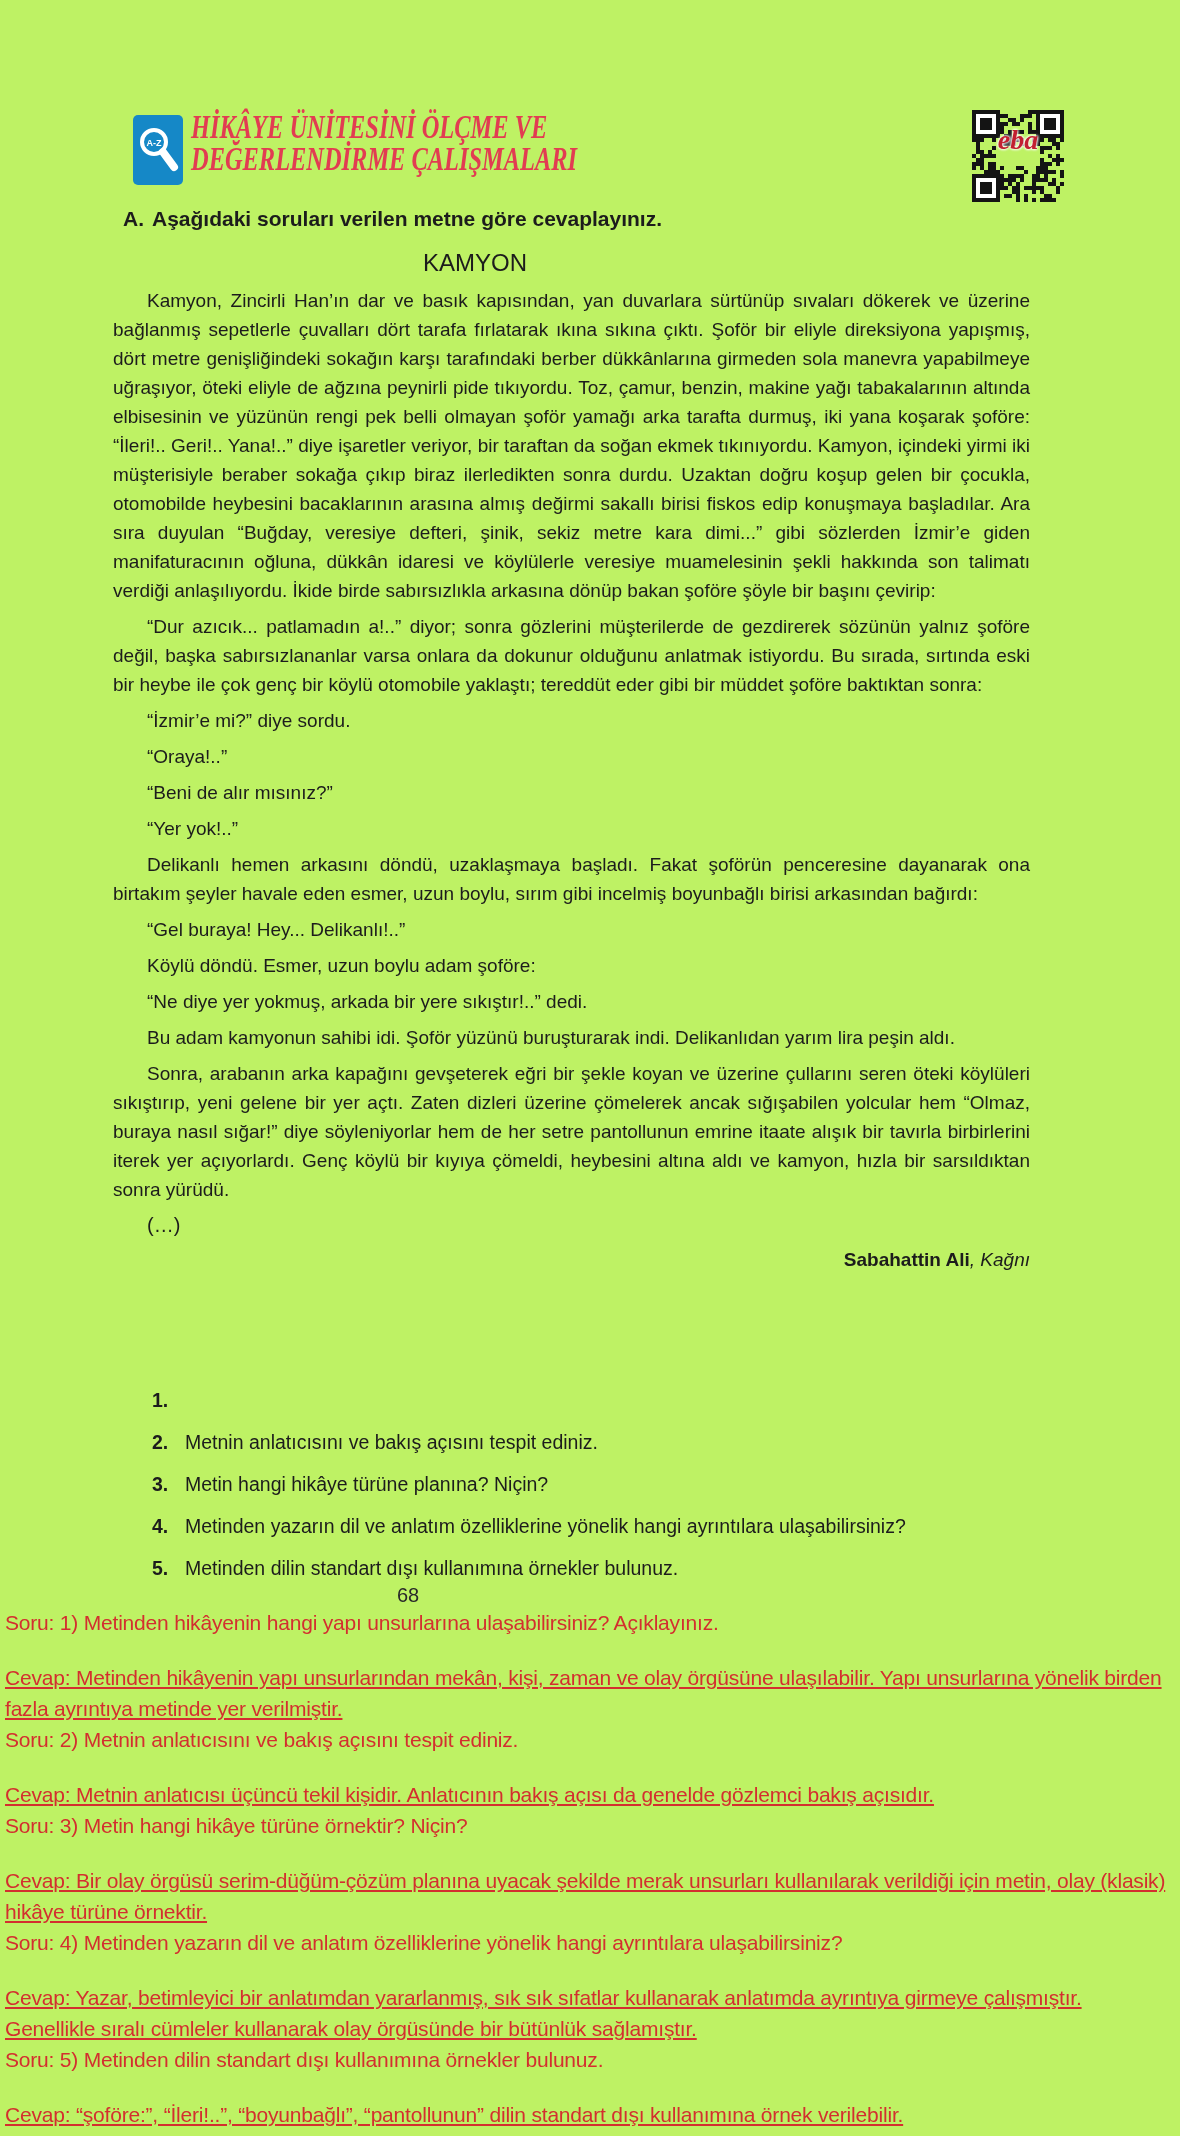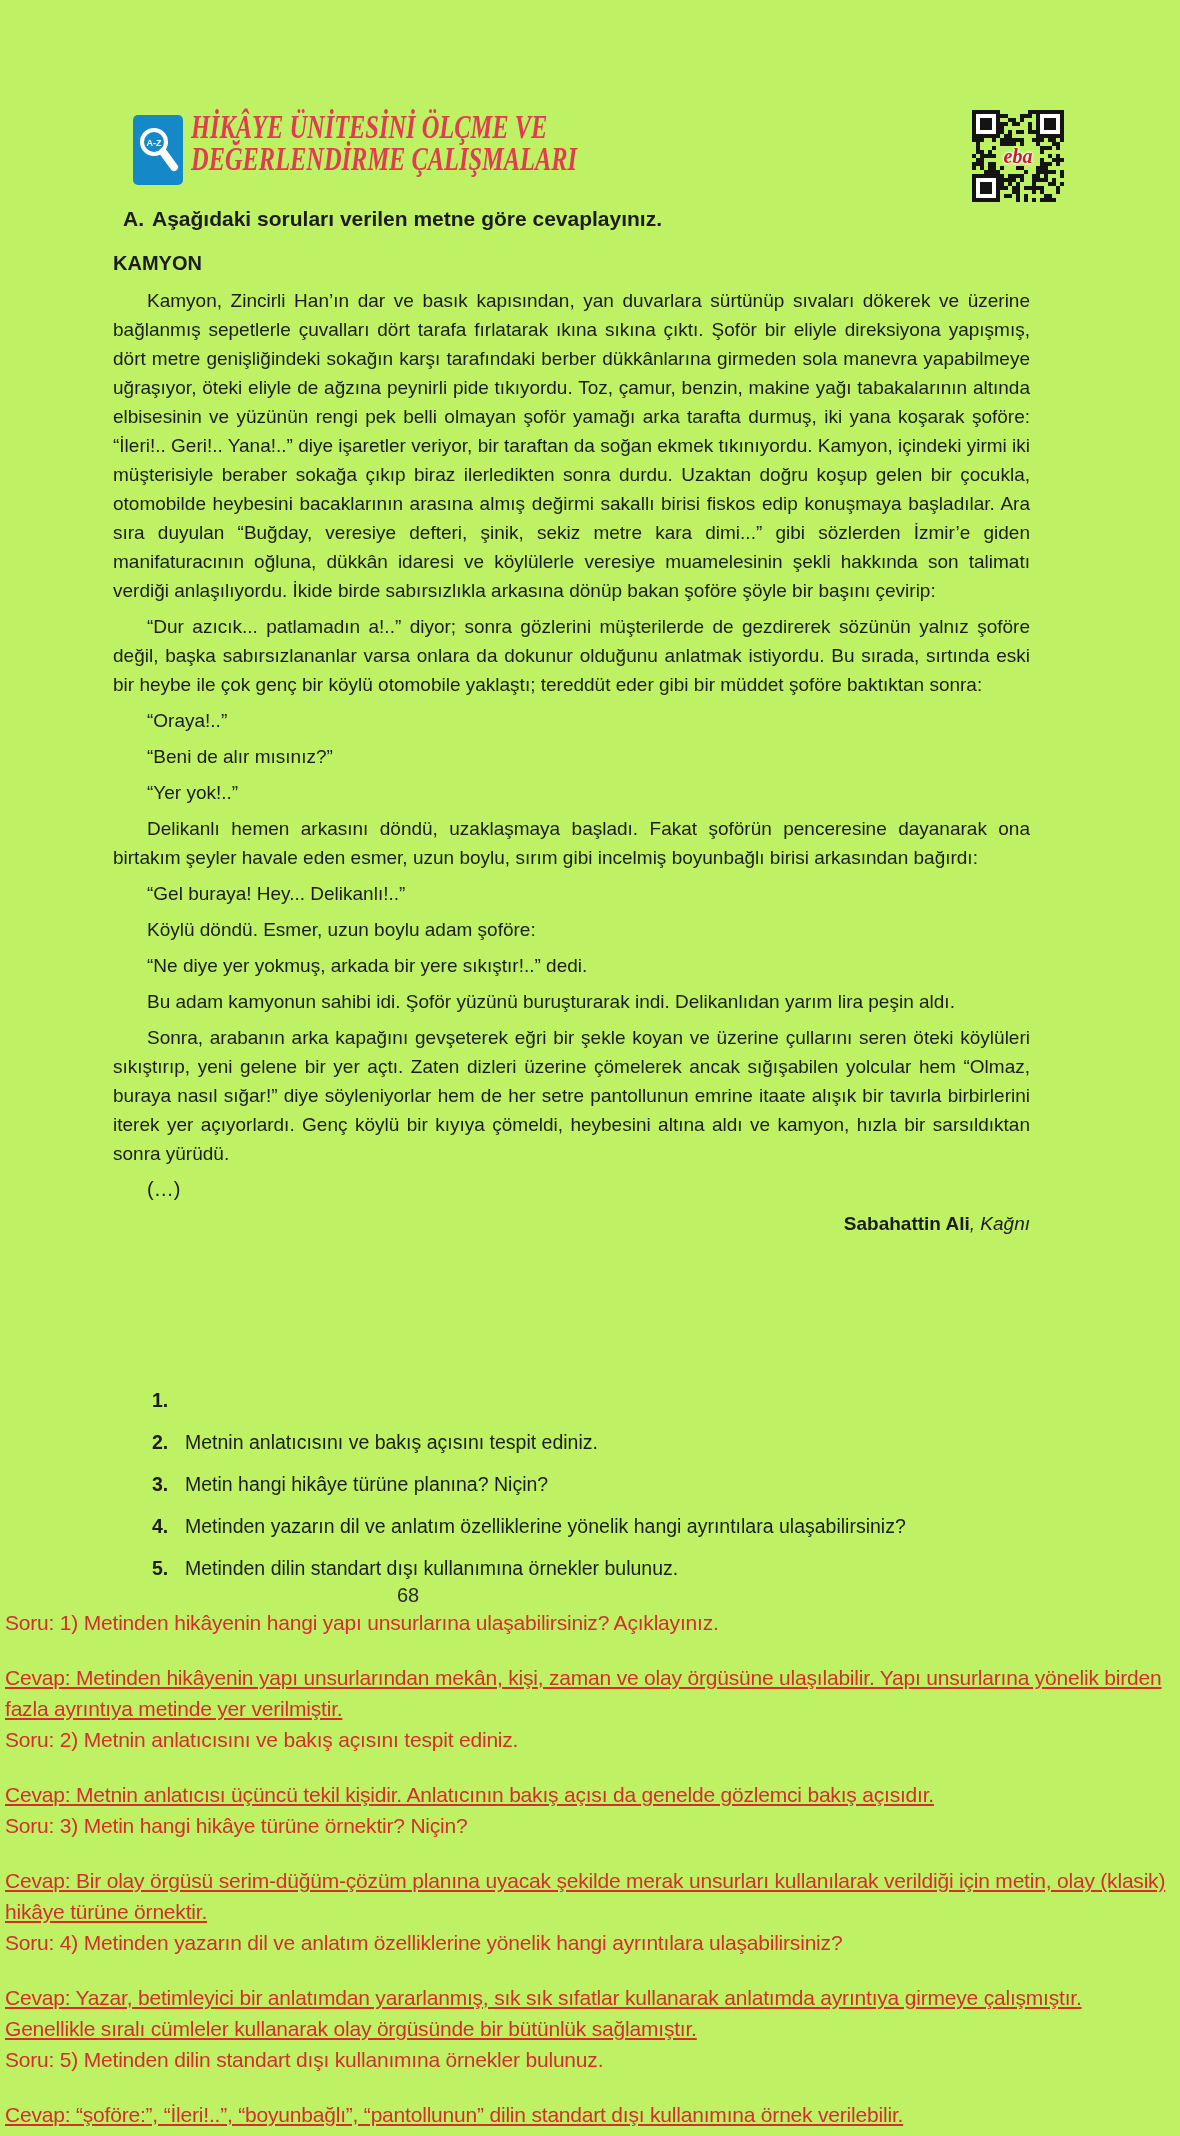--- a/index.html
+++ b/index.html
@@ -11,32 +11,32 @@
   .hdr-icon{position:absolute;left:133px;top:115px;width:50px;height:70px;}
   .hdr-title{
     position:absolute;left:191px;top:111px;
     font-family:"Liberation Serif",serif;font-weight:bold;font-style:italic;
     font-size:33px;line-height:32px;color:#e23c52;white-space:nowrap;
     transform:scaleX(0.74);transform-origin:0 0;letter-spacing:0;
   }
   .qr-wrap{position:absolute;left:972px;top:110px;width:92px;height:94px;}
   .qr-wrap svg{position:absolute;left:0;top:0;}
   .eba{
-    position:absolute;left:0;top:36px;width:92px;text-align:center;
+    position:absolute;left:0;top:20px;width:92px;text-align:center;
     font-family:"Liberation Serif",serif;font-style:italic;font-weight:bold;
-    font-size:20px;color:#c22030;background:transparent;line-height:20px;
+    font-size:28px;color:#c22030;background:transparent;line-height:20px;
     text-shadow:0 0 3px #fff,0 0 3px #fff,0 0 3px #fff;
   }
   
   .section-a{position:absolute;left:123px;top:206px;display:flex;
     font-weight:bold;font-size:21px;line-height:26px;}
   .section-a .lbl{min-width:29px;}
   
   .story{position:absolute;left:113px;top:251px;width:917px;}
-  .story-title{width:724px;text-align:left;font-weight:bold;font-size:20px;
+  .story-title{width:724px;text-align:center;font-weight:normal;font-size:24px;
     line-height:24px;margin:0 0 11px 0;}
   .story p{margin:0 0 7px 0;font-size:19px;line-height:29px;
     text-align:justify;text-indent:34px;}
   .story p.short{text-align:left;}
   .story .ellipsis{text-align:left;font-size:20px;}
   .attribution{margin-top:6px;text-align:right;font-size:19px;line-height:26px;}
   .attribution .auth{font-weight:bold;margin-left:43px;}
   .attribution .work{font-style:italic;}
   
   .questions{position:absolute;left:152px;top:1386px;width:880px;}
@@ -246,20 +246,21 @@
 
   <div class="section-a">
     <span class="lbl">A.</span>
     <span>Aşağıdaki soruları verilen metne göre cevaplayınız.</span>
   </div>
 
   <div class="story">
     <div class="story-title">KAMYON</div>
     <p>Kamyon, Zincirli Han’ın dar ve basık kapısından, yan duvarlara sürtünüp sıvaları dökerek ve üzerine bağlanmış sepetlerle çuvalları dört tarafa fırlatarak ıkına sıkına çıktı. Şoför bir eliyle direksiyona yapışmış, dört metre genişliğindeki sokağın karşı tarafındaki berber dükkânlarına girmeden sola manevra yapabilmeye uğraşıyor, öteki eliyle de ağzına peynirli pide tıkıyordu. Toz, çamur, benzin, makine yağı tabakalarının altında elbisesinin ve yüzünün rengi pek belli olmayan şoför yamağı arka tarafta durmuş, iki yana koşarak şoföre: “İleri!.. Geri!.. Yana!..” diye işaretler veriyor, bir taraftan da soğan ekmek tıkınıyordu. Kamyon, içindeki yirmi iki müşterisiyle beraber sokağa çıkıp biraz ilerledikten sonra durdu. Uzaktan doğru koşup gelen bir çocukla, otomobilde heybesini bacaklarının arasına almış değirmi sakallı birisi fiskos edip konuşmaya başladılar. Ara sıra duyulan “Buğday, veresiye defteri, şinik, sekiz metre kara dimi...” gibi sözlerden İzmir’e giden manifaturacının oğluna, dükkân idaresi ve köylülerle veresiye muamelesinin şekli hakkında son talimatı verdiği anlaşılıyordu. İkide birde sabırsızlıkla arkasına dönüp bakan şoföre şöyle bir başını çevirip:</p>
     <p>“Dur azıcık... patlamadın a!..” diyor; sonra gözlerini müşterilerde de gezdirerek sözünün yalnız şoföre değil, başka sabırsızlananlar varsa onlara da dokunur olduğunu anlatmak istiyordu. Bu sırada, sırtında eski bir heybe ile çok genç bir köylü otomobile yaklaştı; tereddüt eder gibi bir müddet şoföre baktıktan sonra:</p>
+    <p class="short">“İzmir’e mi?” diye sordu.</p>
     <p class="short">“Oraya!..”</p>
     <p class="short">“Beni de alır mısınız?”</p>
     <p class="short">“Yer yok!..”</p>
     <p>Delikanlı hemen arkasını döndü, uzaklaşmaya başladı. Fakat şoförün penceresine dayanarak ona birtakım şeyler havale eden esmer, uzun boylu, sırım gibi incelmiş boyunbağlı birisi arkasından bağırdı:</p>
     <p class="short">“Gel buraya! Hey... Delikanlı!..”</p>
     <p class="short">Köylü döndü. Esmer, uzun boylu adam şoföre:</p>
     <p class="short">“Ne diye yer yokmuş, arkada bir yere sıkıştır!..” dedi.</p>
     <p class="short">Bu adam kamyonun sahibi idi. Şoför yüzünü buruşturarak indi. Delikanlıdan yarım lira peşin aldı.</p>
     <p>Sonra, arabanın arka kapağını gevşeterek eğri bir şekle koyan ve üzerine çullarını seren öteki köylüleri sıkıştırıp, yeni gelene bir yer açtı. Zaten dizleri üzerine çömelerek ancak sığışabilen yolcular hem “Olmaz, buraya nasıl sığar!” diye söyleniyorlar hem de her setre pantollunun emrine itaate alışık bir tavırla birbirlerini iterek yer açıyorlardı. Genç köylü bir kıyıya çömeldi, heybesini altına aldı ve kamyon, hızla bir sarsıldıktan sonra yürüdü.</p>
     <p class="short ellipsis">(…)</p>

